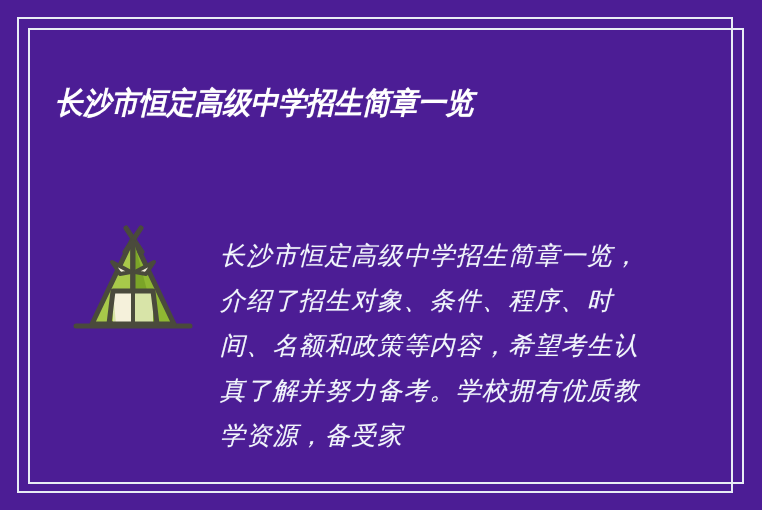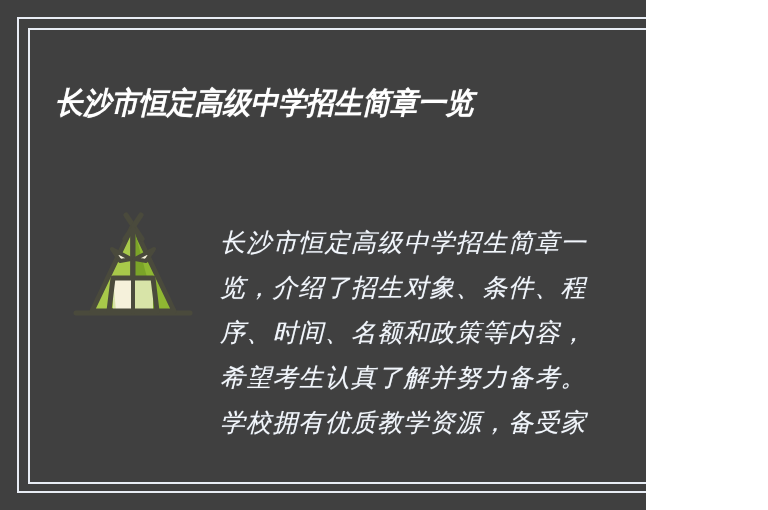--- a/index.html
+++ b/index.html
@@ -8,23 +8,23 @@
   }
   body {
     width: 768px;
     height: 510px;
     overflow: hidden;
     font-family: "Liberation Sans", sans-serif;
   }
 
   #poster {
     position: relative;
-    width: 646px;
+    width: 762px;
     height: 510px;
-    background: #404040;
+    background: #4c1d95;
     overflow: hidden;
   }
 
   
   .frame {
     position: absolute;
     border: 2px solid #e8edf5;
     pointer-events: none;
   }
   .frame-outer {
@@ -58,21 +58,21 @@
     transform: scaleX(0.93);
     transform-origin: left top;
     text-shadow: 0 0 1px rgba(255,255,255,0.55);
     white-space: normal;
   }
 
   
   .content {
     position: absolute;
     left: 55px;
-    top: 195px;
+    top: 208px;
     right: 55px;
     display: flex;
     align-items: flex-start;
   }
 
   .illustration {
     flex: 0 0 auto;
     width: 155px;
     padding-top: 10px;
     display: flex;

